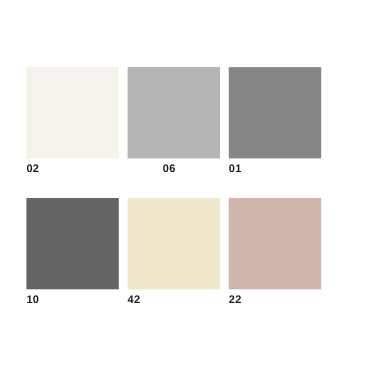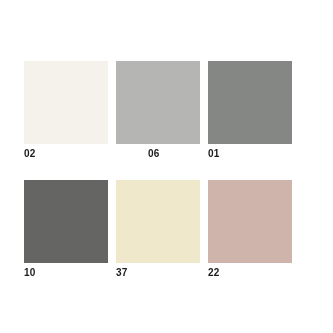--- a/index.html
+++ b/index.html
@@ -72,21 +72,21 @@
       <span class="swatch-label" style="color: rgb(26, 26, 26);">01</span>
     </div>
 
     <div class="swatch-cell">
       <span class="swatch-chip" style="background-color: rgb(101, 101, 99);"></span>
       <span class="swatch-label" style="color: rgb(26, 26, 26);">10</span>
     </div>
 
     <div class="swatch-cell">
       <span class="swatch-chip" style="background-color: rgb(240, 232, 202);"></span>
-      <span class="swatch-label" style="color: rgb(26, 26, 26);">37</span>
+      <span class="swatch-label" style="color: rgb(26, 26, 26);">42</span>
     </div>
 
     <div class="swatch-cell">
       <span class="swatch-chip" style="background-color: rgb(206, 180, 170);"></span>
       <span class="swatch-label" style="color: rgb(26, 26, 26);">22</span>
     </div>
 
   </div>
 </div>
 

